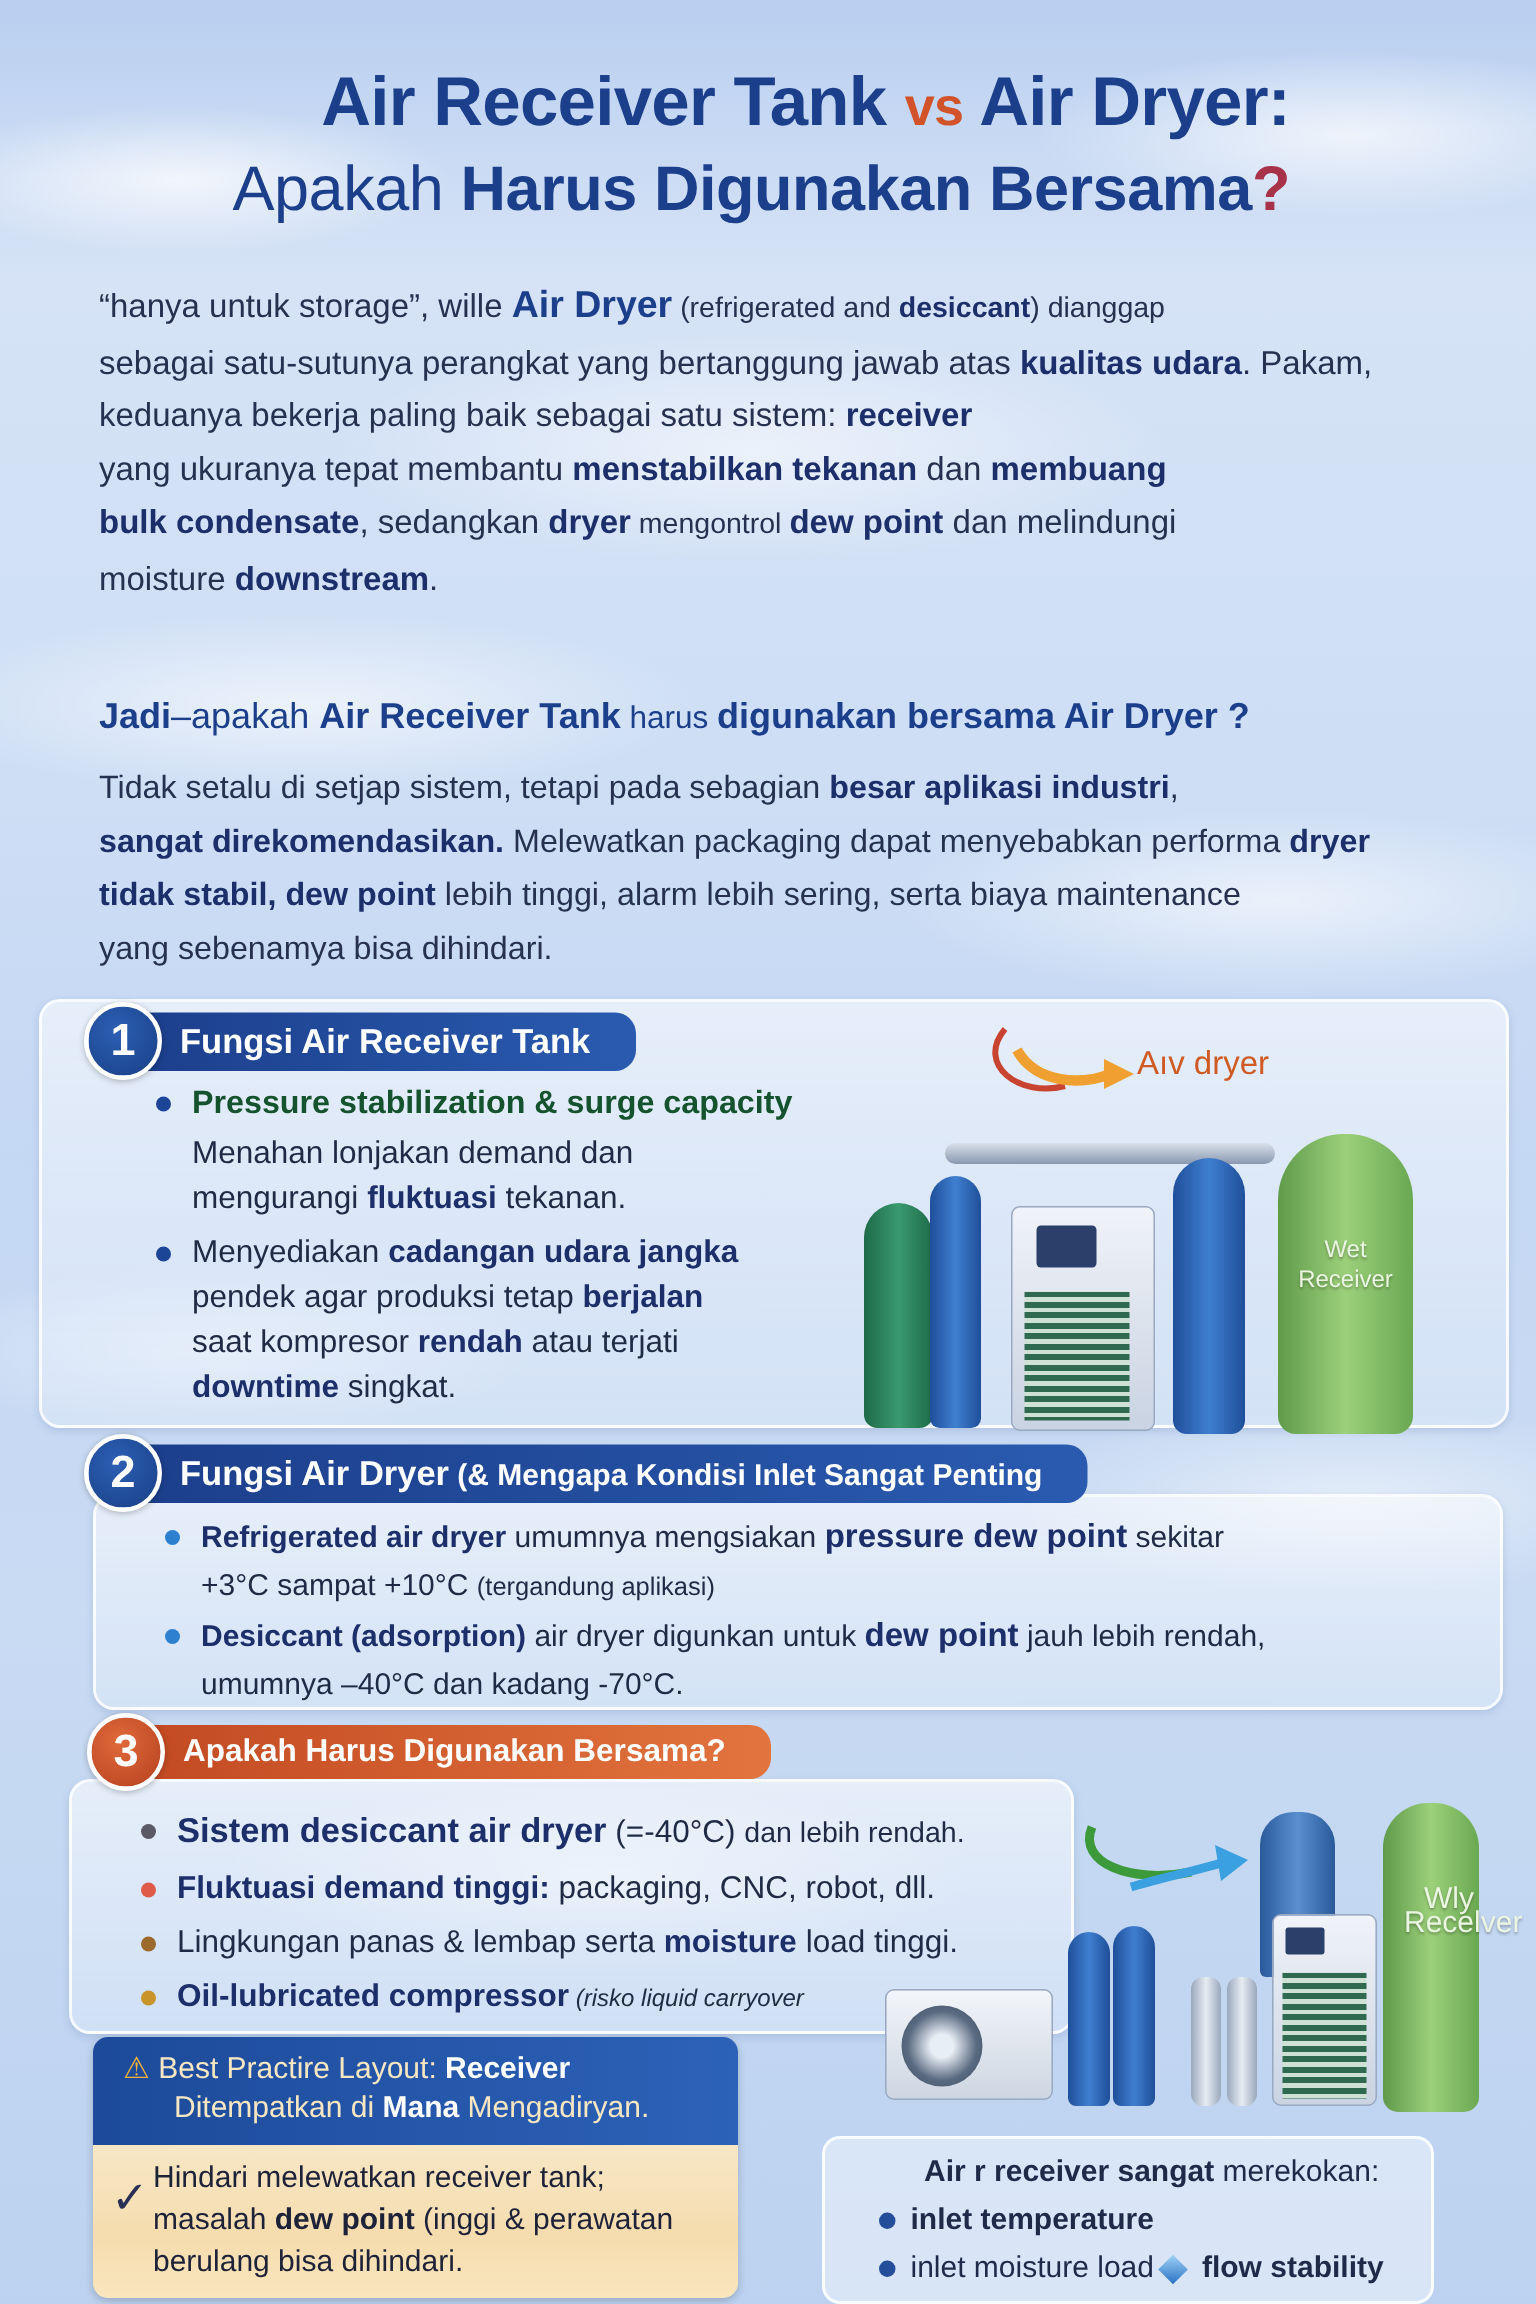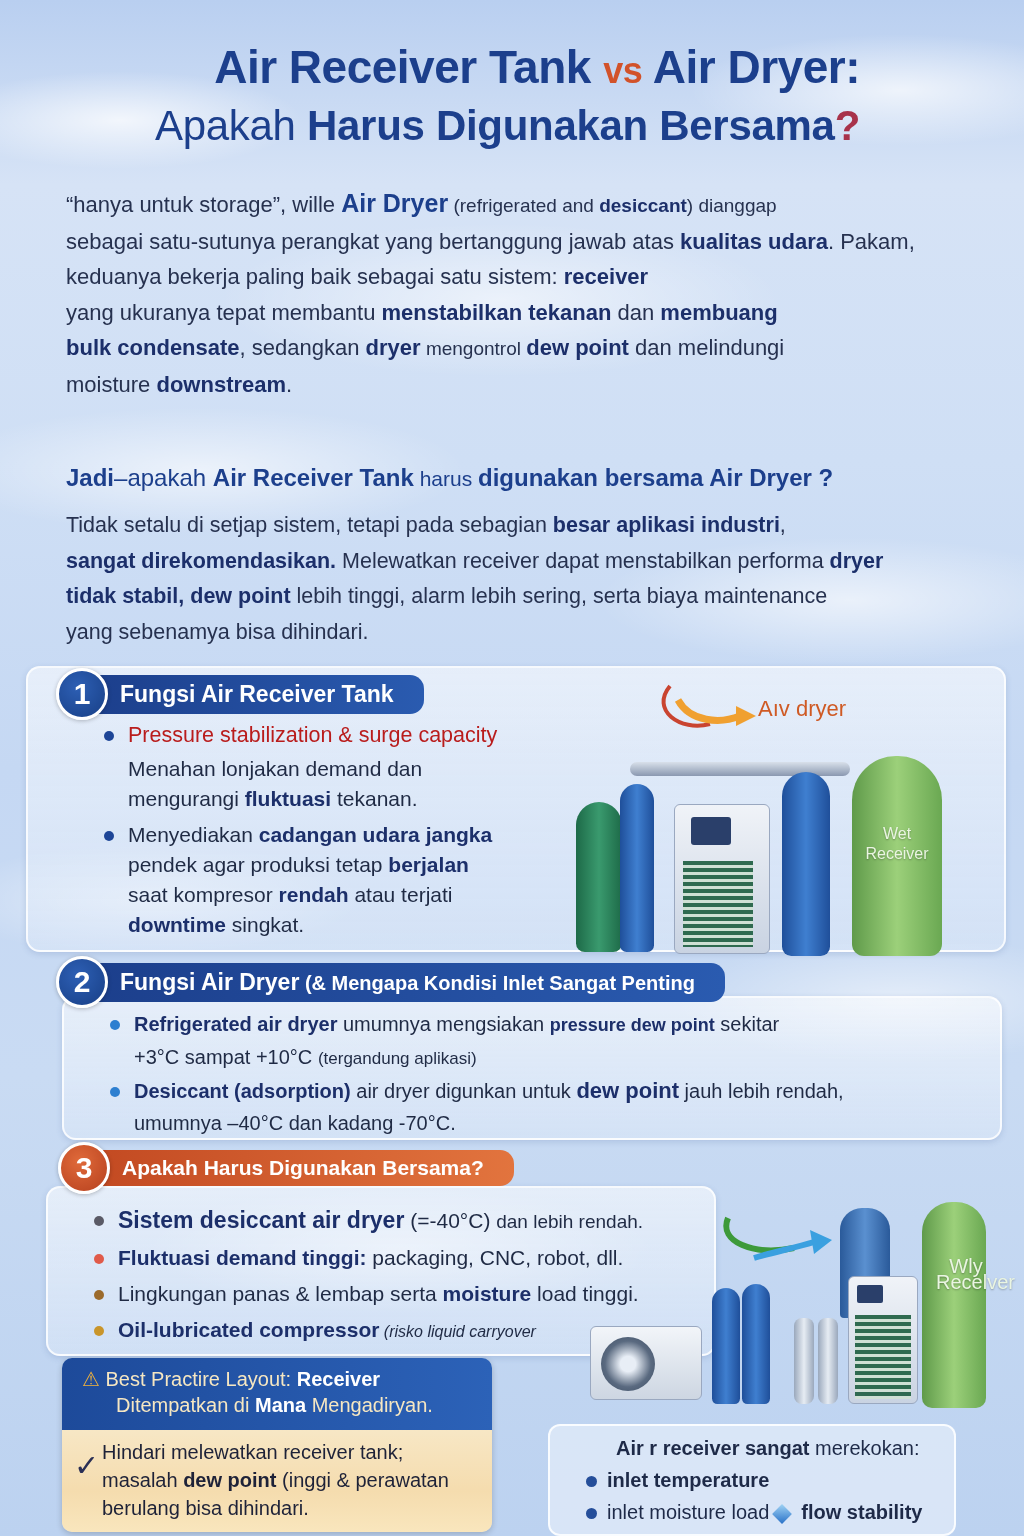--- a/index.html
+++ b/index.html
@@ -56,21 +56,21 @@
   .orange .sec-num { background: radial-gradient(circle at 40% 35%, #e06a3a, #b6401e); }
   .orange .sec-bar { background: linear-gradient(90deg, #c34a22, #e2743e); }
 
   .bullets { position: absolute; list-style: none; }
   .bullets li { position: relative; padding-left: 24px; }
   .bullets .dot { position: absolute; left: 0; width: 10px; height: 10px; border-radius: 50%; }
 
   .s1 { top: 720px; left: 104px; width: 470px; font-size: 21px; line-height: 30px; color: #1f2a44; }
   .s1 li { margin-bottom: 6px; }
   .s1 .dot { top: 11px; background: #1d4597; }
-  .s1 .lead { font-weight: normal; color: #b91c1c; font-size: 21.5px; margin-bottom: 4px; display: block; }
+  .s1 .lead { font-weight: bold; color: #14532d; font-size: 21.5px; margin-bottom: 4px; display: block; }
   .s1 b { color: #1c2f6a; }
 
   .s2 { top: 1008px; left: 110px; width: 880px; font-size: 20px; line-height: 32px; color: #1f2a44; }
   .s2 .dot { top: 12px; background: #2d7fd0; }
   .s2 b { color: #1c2f6a; }
 
   .s3 { top: 1202px; left: 94px; width: 600px; font-size: 21px; line-height: 36px; color: #1f2a44; }
   .s3 .dot { top: 14px; }
   .s3 b { color: #1c2f6a; }
 
@@ -110,21 +110,21 @@
   <div><span>yang ukuranya  tepat membantu </span><b>menstabilkan tekanan</b><span> dan </span><b>membuang</b></div>
   <div><b>bulk condensate</b><span>, sedangkan </span><b>dryer</b><span style="font-size:19px"> mengontrol </span><b>dew point</b><span> dan melindungi</span></div>
   <div><span>moisture </span><b>downstream</b><span>.</span></div>
 </div>
 
 <div class="jadi">
   <b>Jadi</b><span>–apakah </span><b>Air Receiver Tank</b><span style="font-size:21px"> harus </span><b>digunakan bersama Air Dryer</b><b> ?</b>
 </div>
 <div class="jadi-body">
   <div><span>Tidak setalu di setjap sistem, tetapi pada sebagian </span><b>besar aplikasi industri</b><span>,</span></div>
-  <div><b>sangat direkomendasikan.</b><span> Melewatkan receiver dapat menstabilkan performa </span><b>dryer</b></div>
+  <div><b>sangat direkomendasikan.</b><span> Melewatkan packaging dapat menyebabkan performa </span><b>dryer</b></div>
   <div><b>tidak stabil, dew point</b><span> lebih tinggi, alarm lebih sering, serta </span><span>biaya</span><span> maintenance</span></div>
   <div>yang sebenamya bisa dihindari.</div>
 </div>
 
 <div class="panel" style="left:26px; top:666px; width:980px; height:286px;"></div>
 <div class="sec-head blue" style="left:56px; top:668px;">
   <div class="sec-num">1</div>
   <div class="sec-bar">Fungsi Air Receiver Tank</div>
 </div>
 <ul class="bullets s1">
@@ -168,21 +168,21 @@
 <div class="panel" style="left:62px; top:996px; width:940px; height:144px;"></div>
 <div class="sec-head blue" style="left:56px; top:956px;">
   <div class="sec-num">2</div>
   <div class="sec-bar">
     <span>Fungsi Air Dryer</span><span style="font-size:20px;"> (&amp; Mengapa Kondisi Inlet Sangat Penting</span>
   </div>
 </div>
 <ul class="bullets s2">
   <li>
     <span class="dot"></span>
-    <div><b>Refrigerated air dryer</b><span> umumnya mengsiakan </span><b style="font-size:18px">pressure  dew point</b><span> sekitar</span></div>
+    <div><b>Refrigerated air dryer</b><span> umumnya mengsiakan </span><b style="font-size:22px">pressure  dew point</b><span> sekitar</span></div>
     <div><span>+3°C sampat +10°C </span><span style="font-size:17px">(tergandung aplikasi)</span></div>
   </li>
   <li>
     <span class="dot"></span>
     <div><b>Desiccant (adsorption)</b><span> air dryer digunkan untuk </span><b style="font-size:22px">dew point</b><span> jauh lebih rendah,</span></div>
     <div>umumnya –40°C dan kadang -70°C.</div>
   </li>
 </ul>
 
 <div class="panel" style="left:46px; top:1186px; width:670px; height:170px;"></div>

